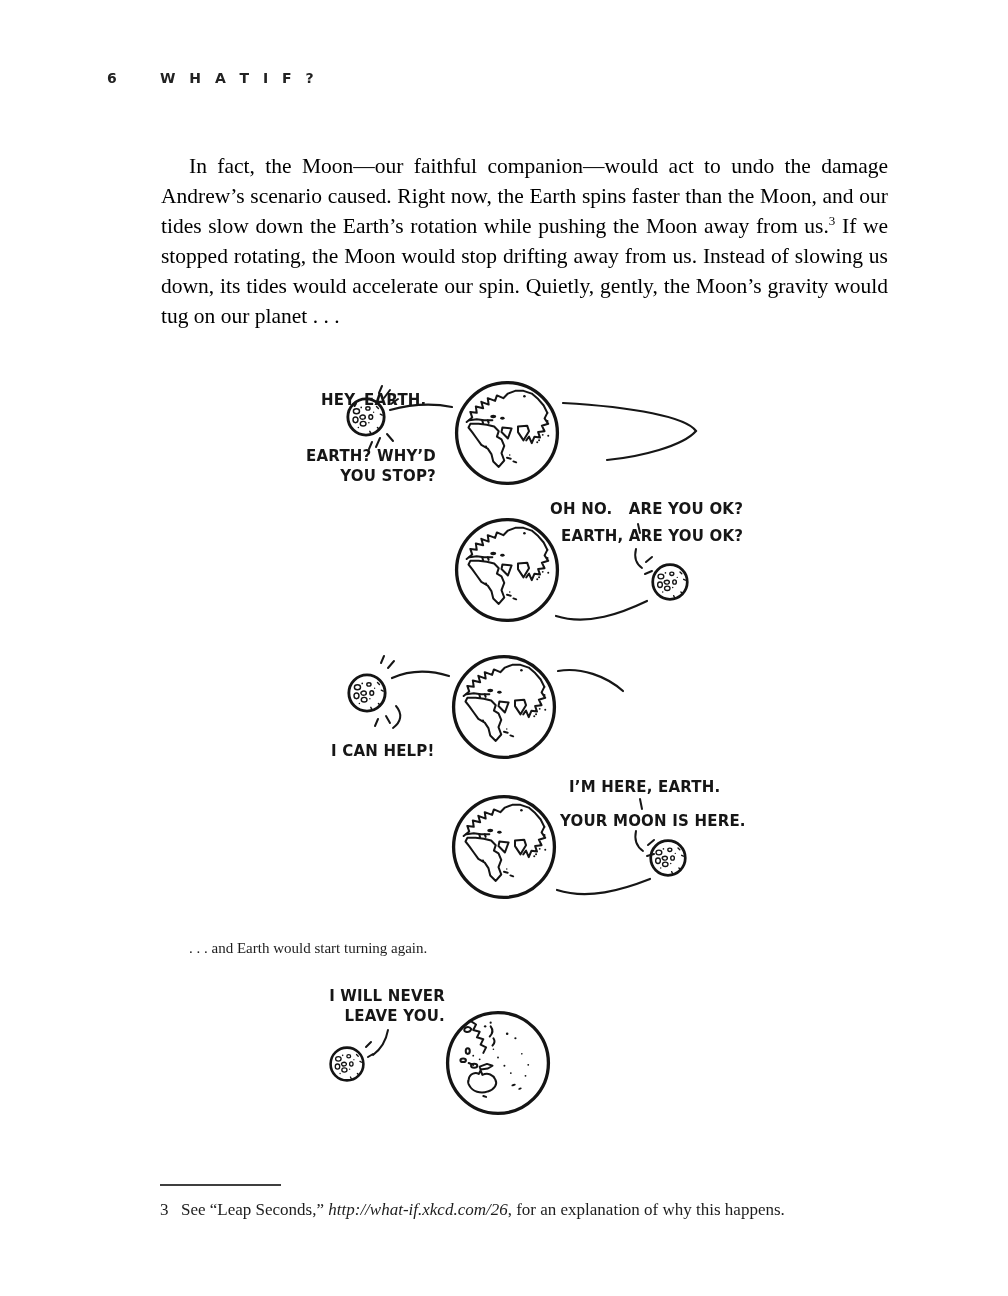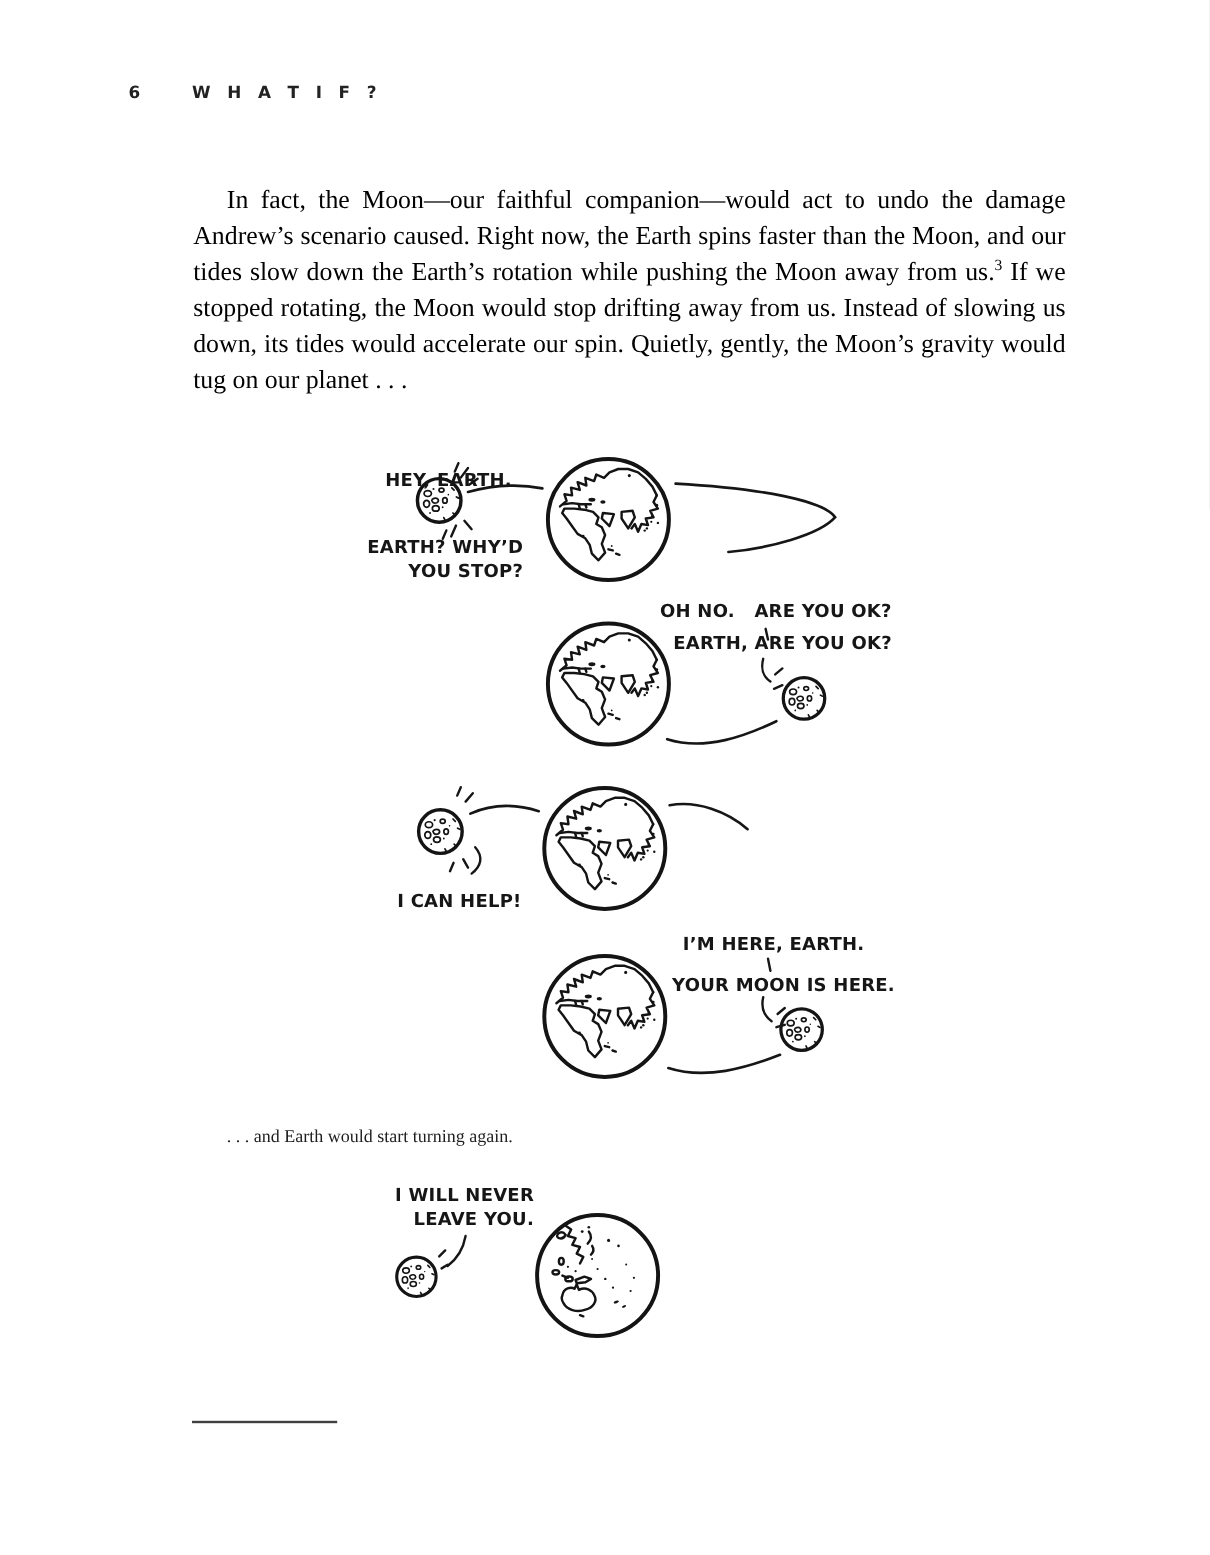--- a/index.html
+++ b/index.html
@@ -237,14 +237,15 @@
 
   <div class="speech" style="left:569px;top:777px;">I’M HERE, EARTH.</div>
   <div class="speech" style="left:560px;top:811px;">YOUR MOON IS HERE.</div>
 
   <div class="speech center" style="left:323px;top:986px;width:122px;">I WILL NEVER
 LEAVE YOU.</div>
 
   <div class="continuation">. . . and Earth would start turning again.</div>
 
   <div class="fnrule"></div>
+  <div class="footnote"><span class="fn-marker">3</span><span>See “Leap Seconds,” </span><span class="fn-url">http://what-if.xkcd.com/26</span><span>, for an explanation of why this happens.</span></div>
 
 </div>
 
 </body></html>

